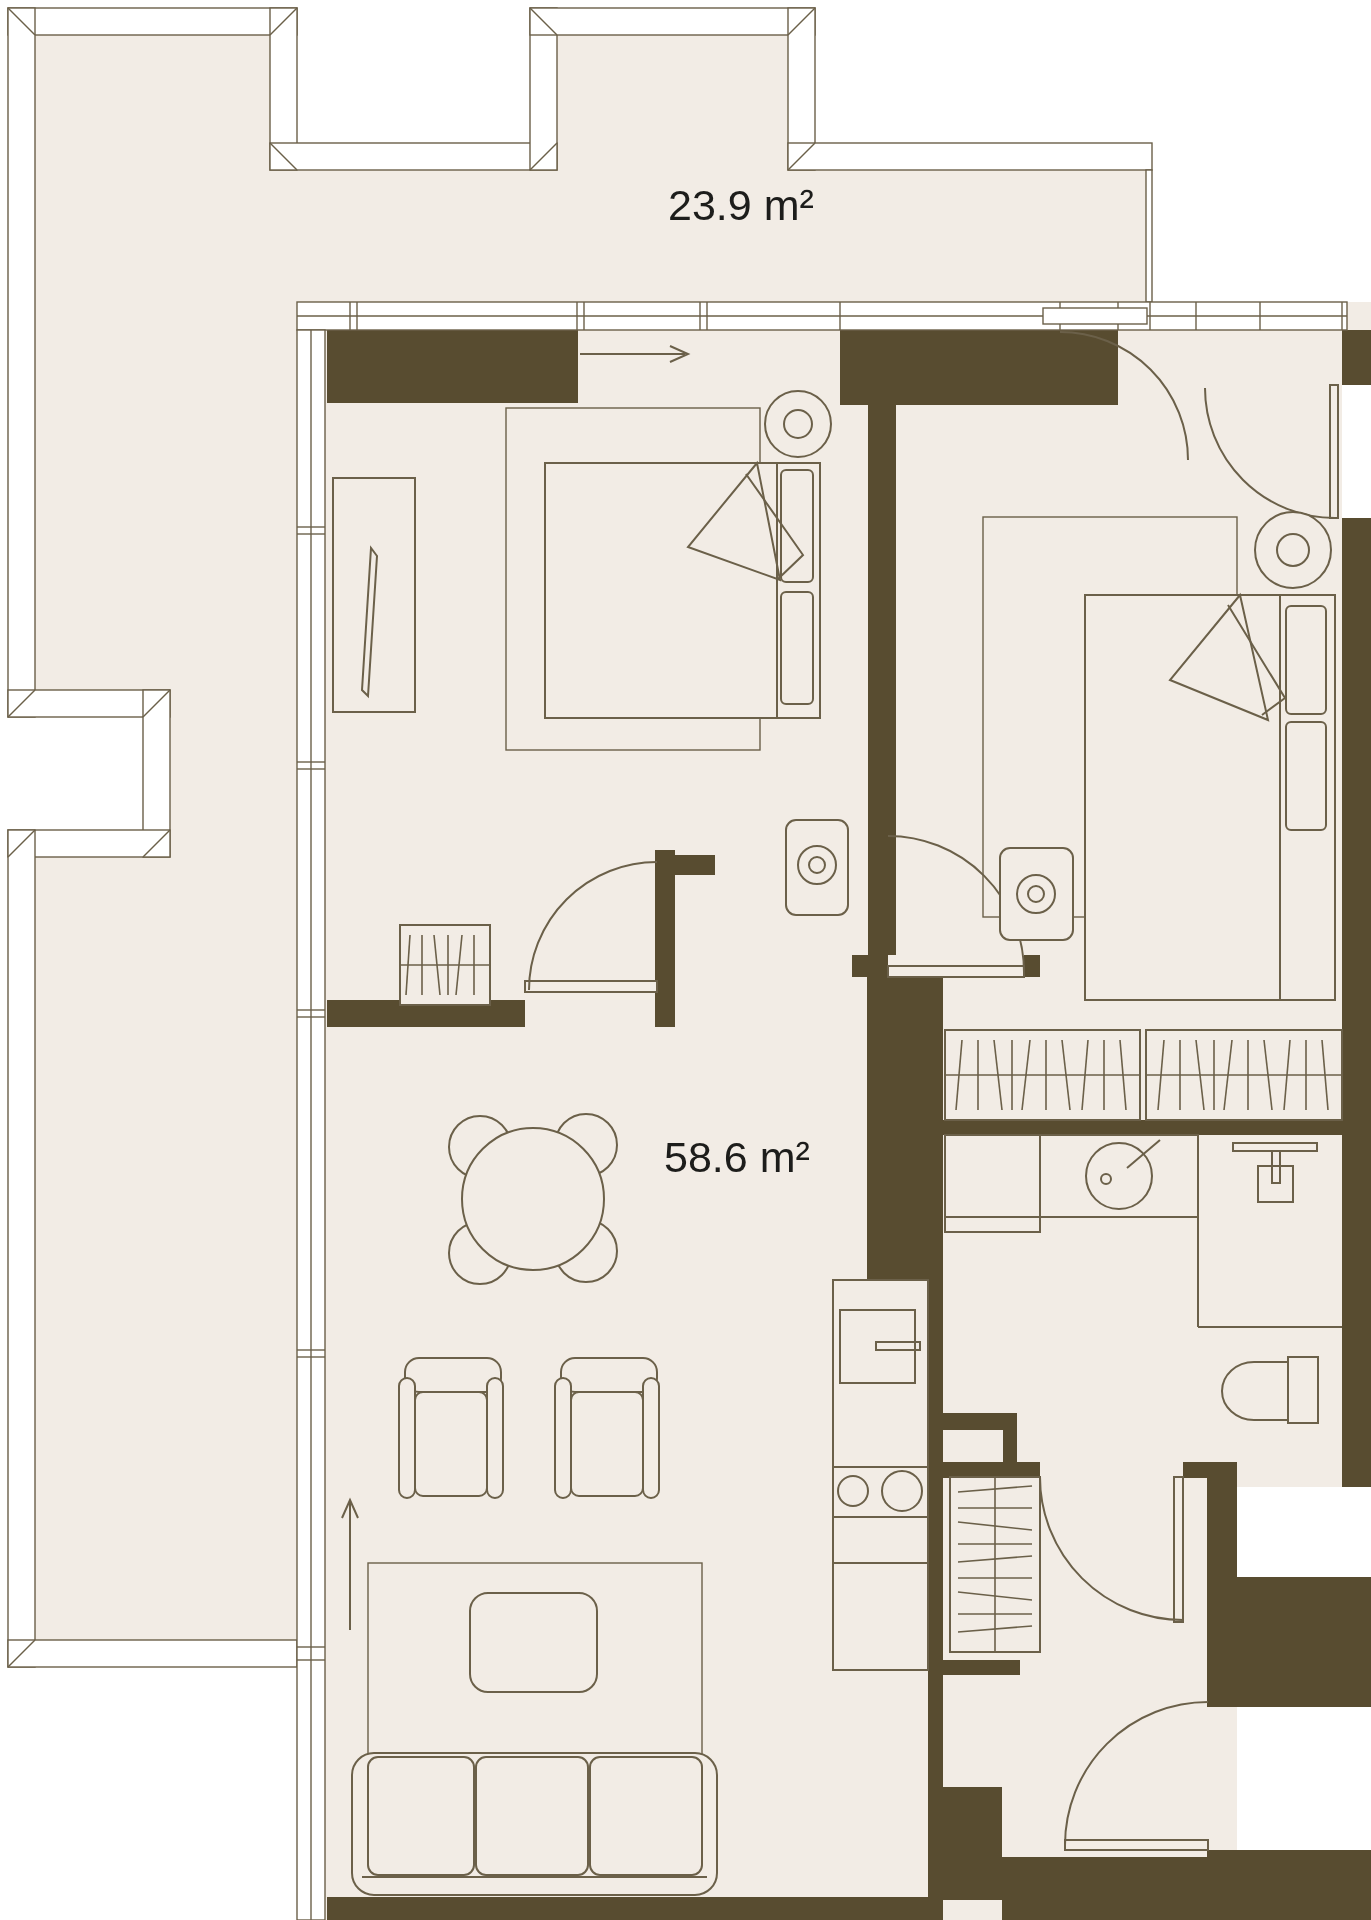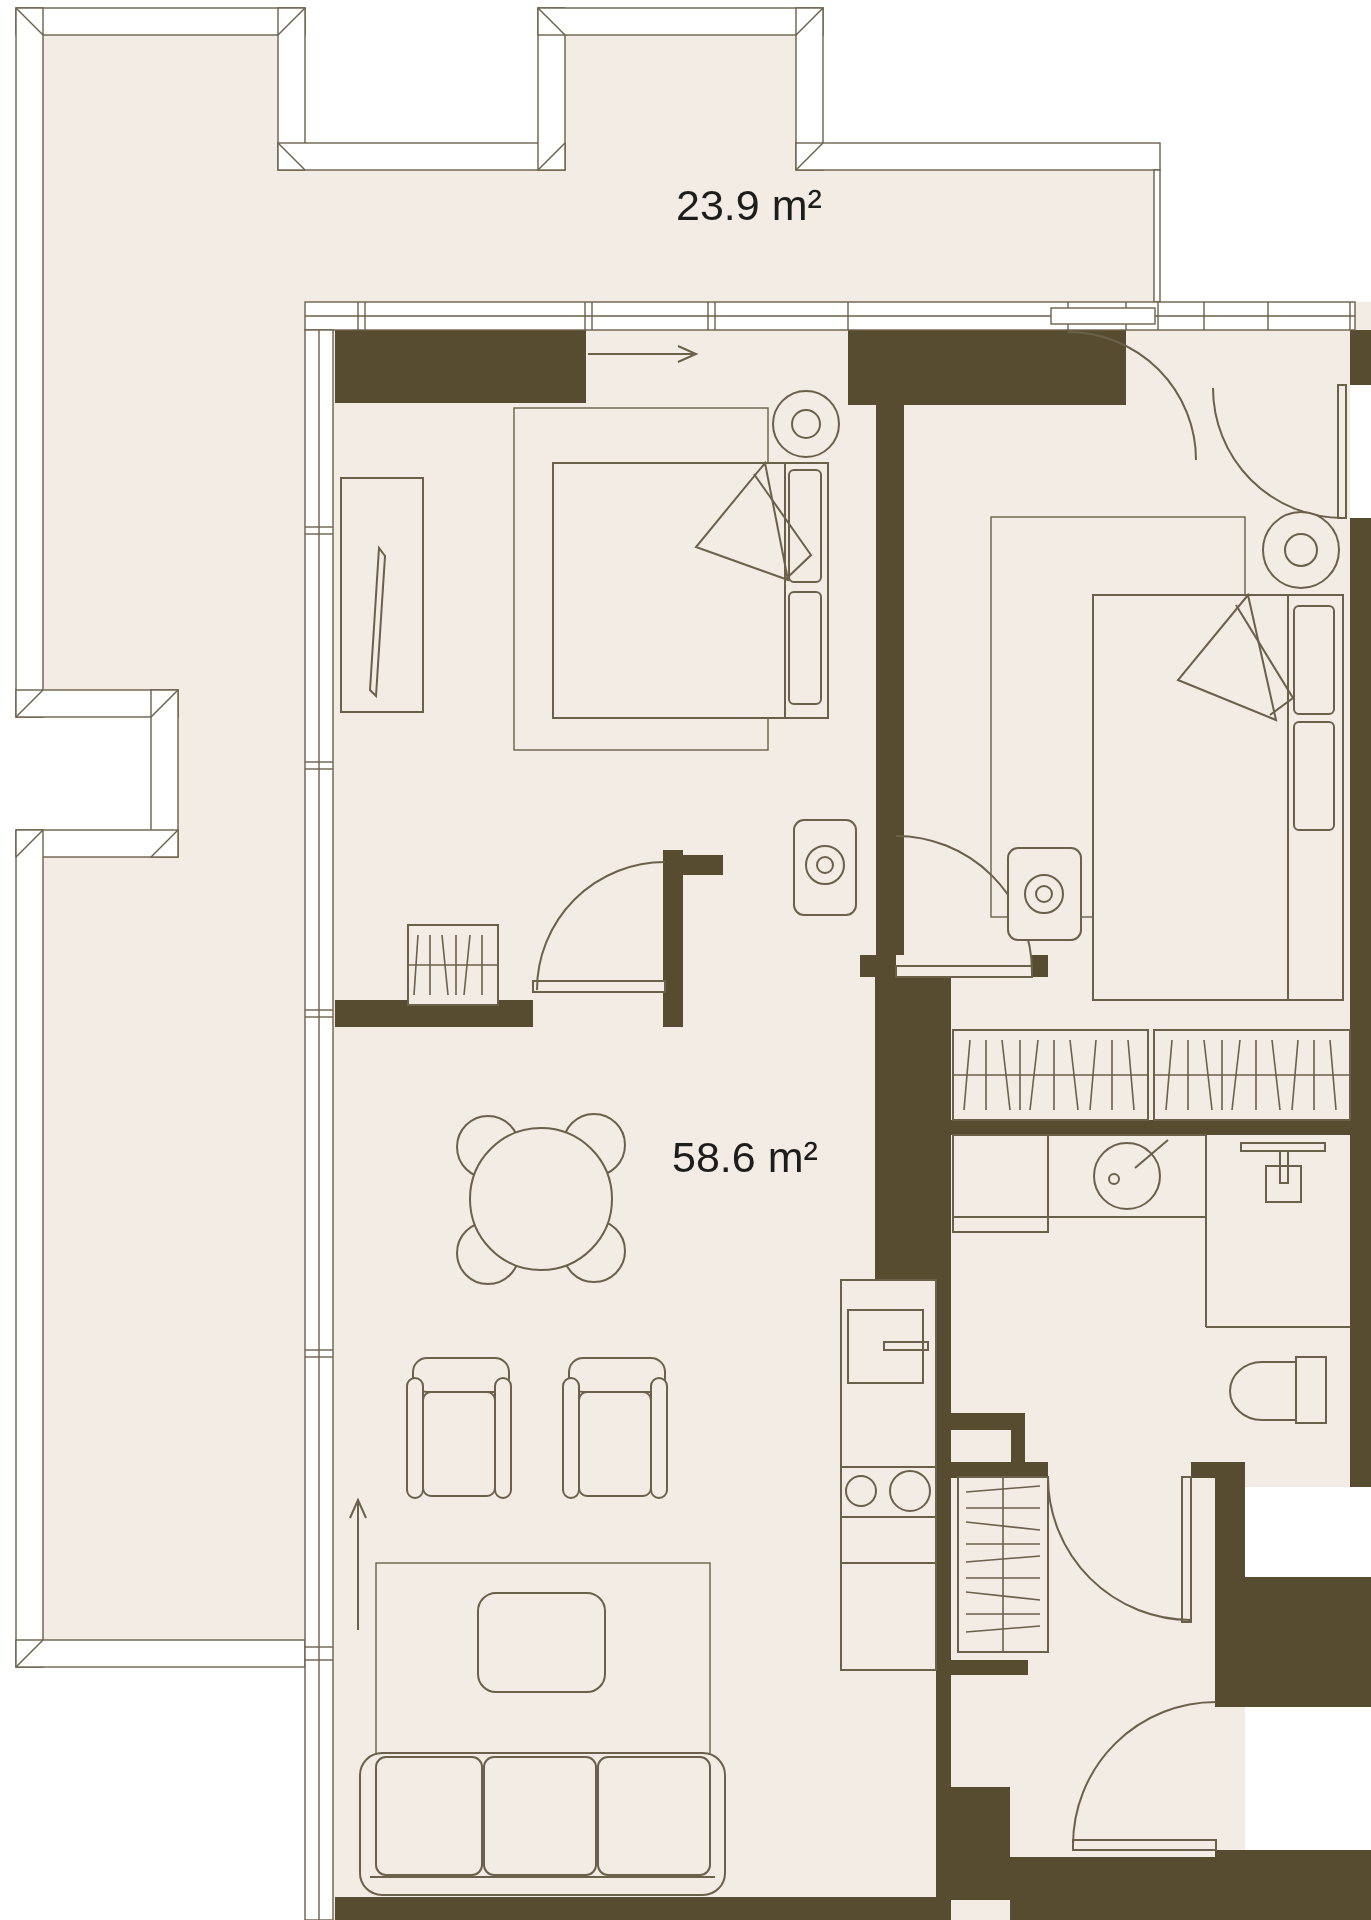--- a/index.html
+++ b/index.html
@@ -1,19 +1,19 @@
 <!DOCTYPE html>
 <html style="--wall: #584c30; --floor: #f2ece5; --line: #6b6049; --paper: #ffffff; --text: #1d1d1b;"><head>
 <meta charset="utf-8">
 <style>
   :root{
     --wall:#584c30; --floor:#f2ece5; --line:#6b6049; --paper:#ffffff; --text:#1d1d1b;
   }
   html,body{margin:0;padding:0;background:var(--paper);}
-  .stage{position:relative;width:1185px;height:1920px;background:var(--paper);font-family:"Liberation Sans",sans-serif;margin-left:8px;}
+  .stage{position:relative;width:1185px;height:1920px;background:var(--paper);font-family:"Liberation Sans",sans-serif;}
   svg{position:absolute;left:0;top:0;}
   .rail{fill:#ffffff;stroke:var(--line);stroke-width:1.4;}
   .floor{fill:var(--floor);stroke:none;}
   .wall{fill:var(--wall);stroke:none;}
   .outside{fill:#ffffff;stroke:none;}
   .win{fill:#ffffff;stroke:var(--line);stroke-width:1.4;}
   .thin{stroke:var(--line);stroke-width:1.4;fill:none;}
   .furn{stroke:var(--line);stroke-width:2;fill:var(--floor);}
   .furnline{stroke:var(--line);stroke-width:2;fill:none;}
   .arc{stroke:var(--line);stroke-width:2;fill:none;}

